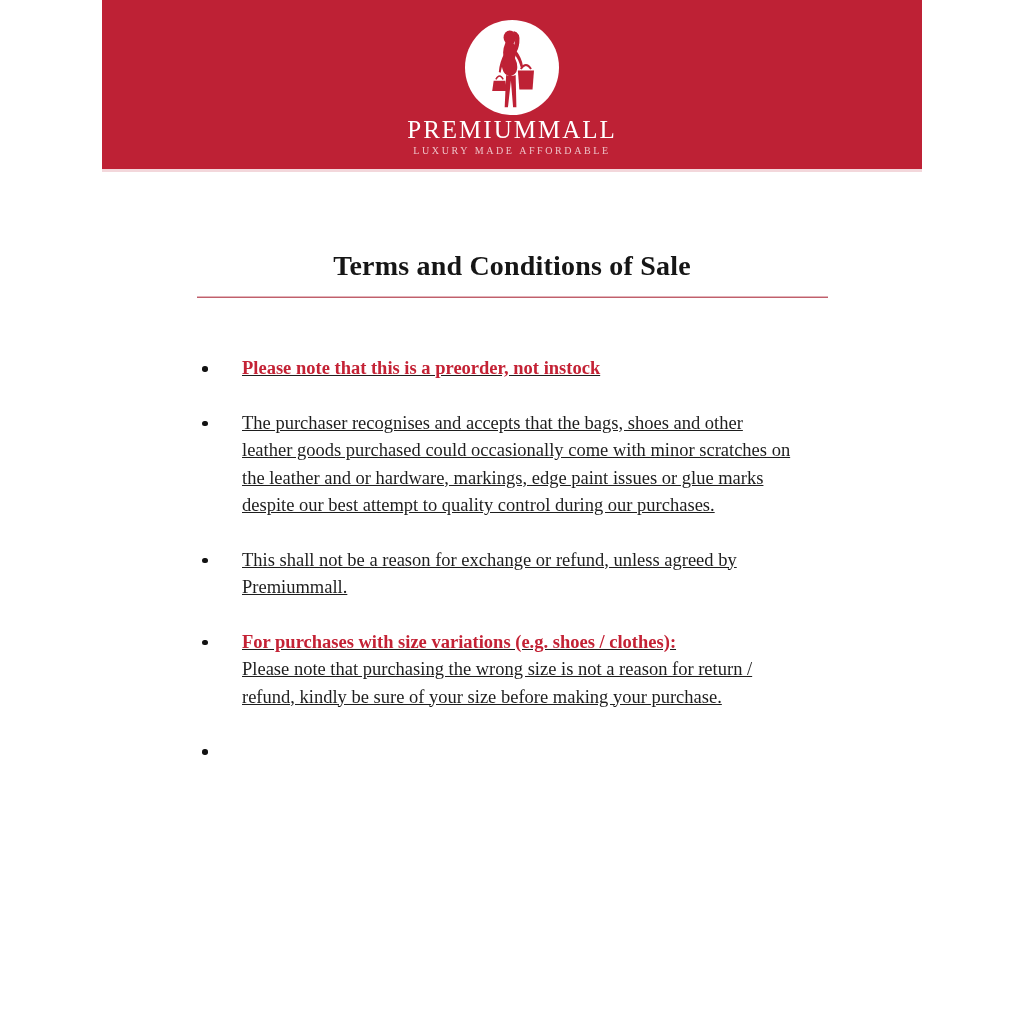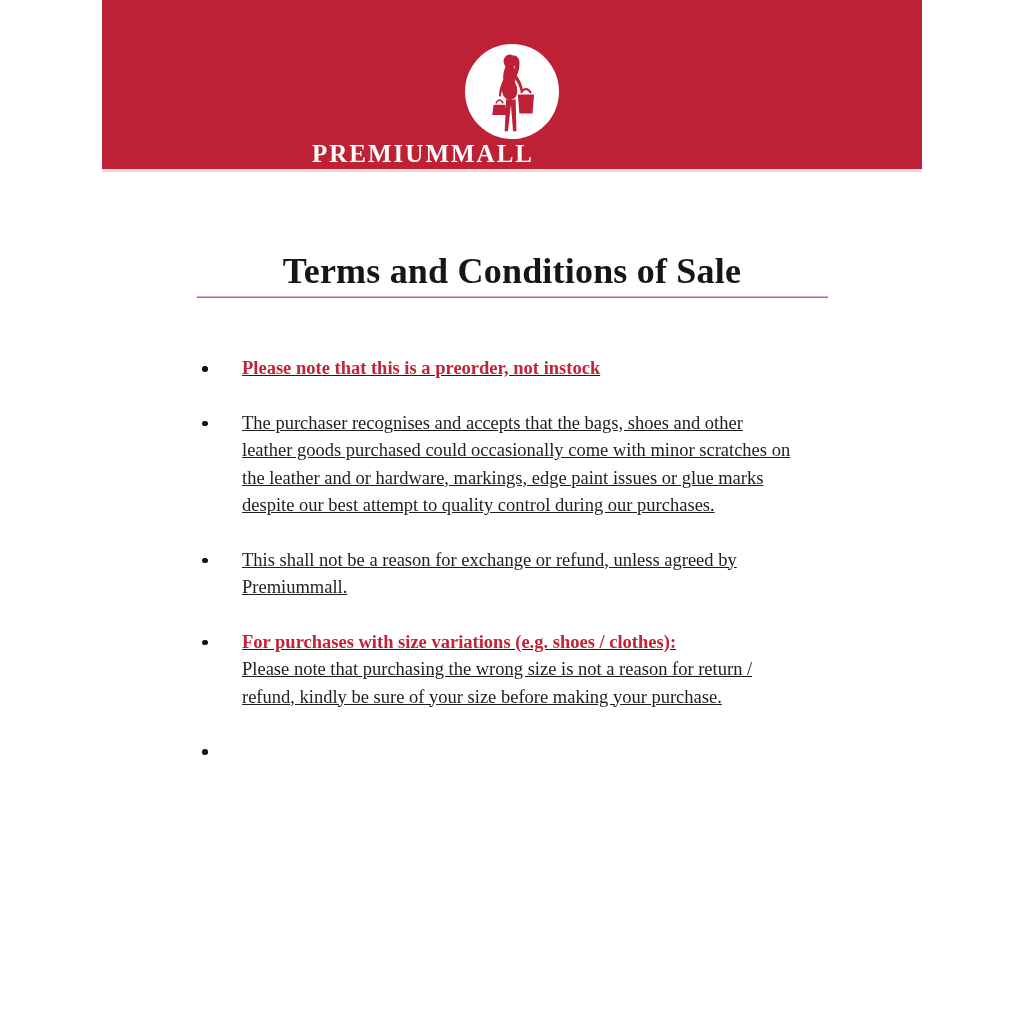--- a/index.html
+++ b/index.html
@@ -25,25 +25,24 @@
   }
   .banner::after {
     content: "";
     position: absolute;
     left: 0; bottom: -3px;
     width: 100%; height: 3px;
     background: rgba(190, 33, 53, 0.18);
   }
   .logo-wrap {
     position: absolute;
-    left: 50%; top: 44px;
+    left: 50%; top: 20px;
     transform: translateX(-50%);
-    text-align: left;
+    text-align: center;
     width: 400px;
-    font-weight: bold;
   }
   .logo-circle {
     width: 94px; height: 95px;
     background: #ffffff;
     border-radius: 50%;
     margin: 0 auto;
     display: flex;
     align-items: center;
     justify-content: center;
     overflow: hidden;
@@ -53,33 +52,33 @@
     margin-top: 2px;
     color: #ffffff;
     font-size: 25px;
     letter-spacing: 2px;
     line-height: 1.05;
     white-space: nowrap;
   }
   .tagline {
     margin-top: 2px;
     color: rgba(255, 255, 255, 0.72);
-    font-size: 14px;
+    font-size: 10px;
     letter-spacing: 2.6px;
     white-space: nowrap;
   }
 
   
   .doc-title {
     position: absolute;
     left: 0; top: 250px;
     width: 1024px;
     text-align: center;
     font-weight: bold;
-    font-size: 36px;
+    font-size: 28px;
     color: #161616;
     letter-spacing: 0.2px;
   }
   .title-divider {
     position: absolute;
     left: 197px; top: 296px;
     width: 631px; height: 2px;
     background: #c05f6b;
     border-top: 1px solid #e2b3b9;
   }

